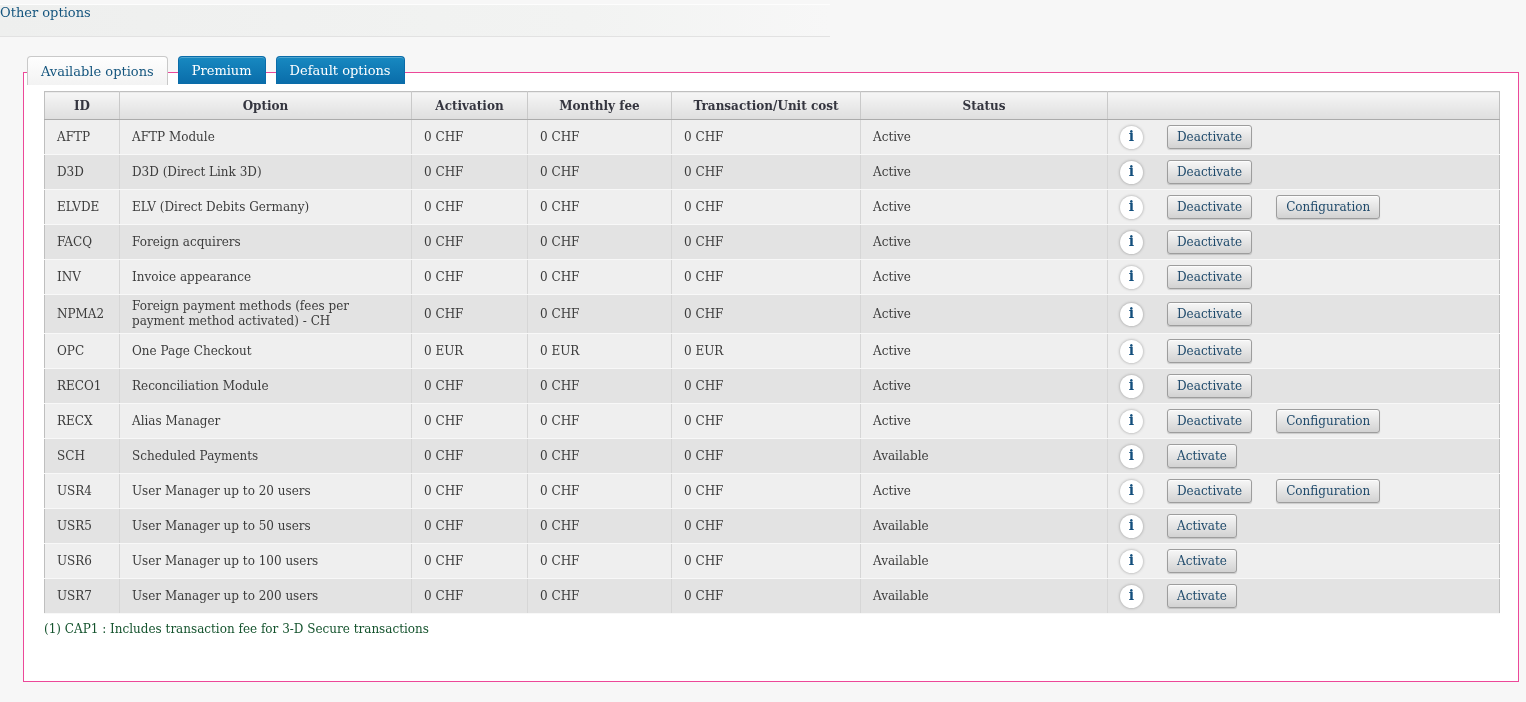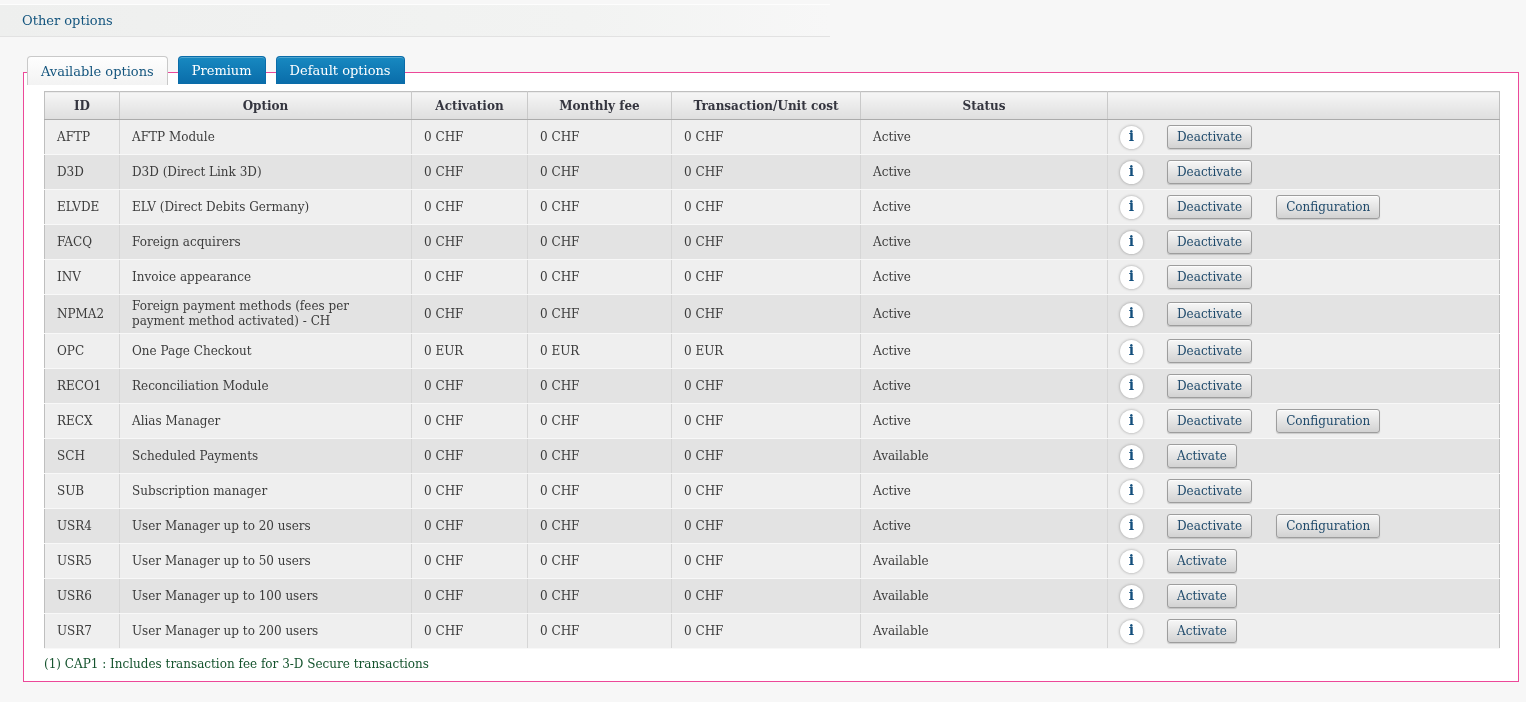--- a/index.html
+++ b/index.html
@@ -12,22 +12,21 @@
 
   
   .topbar {
     position: absolute;
     top: 4px; left: 0;
     width: 830px; height: 33px;
     background: linear-gradient(to right, #eeefee 0%, #f2f3f2 70%, #f7f7f7 100%);
     border-top: 1px solid #fdfdfd;
     border-bottom: 1px solid #e2e2e2;
     display: flex;
-    align-items: center;
-    padding-left: 22px;
+    align-items: flex-start;
   }
   .topbar .title {
     color: #14557e;
     font-size: 13px;
   }
 
   
   .tabs {
     position: absolute;
     top: 56px; left: 27px;
@@ -332,35 +331,20 @@
     <td>Available</td>
     <td>
       <div class="actions">
         <span class="info">i</span>
         <button class="btn auto-hide">Activate</button>
 
       </div>
     </td>
   </tr>
         <tr>
-    <td>SUB</td>
-    <td>Subscription manager</td>
-    <td>0 CHF</td>
-    <td>0 CHF</td>
-    <td>0 CHF</td>
-    <td>Active</td>
-    <td>
-      <div class="actions">
-        <span class="info">i</span>
-        <button class="btn auto-hide">Deactivate</button>
-
-      </div>
-    </td>
-  </tr>
-        <tr>
     <td>USR4</td>
     <td>User Manager up to 20 users</td>
     <td>0 CHF</td>
     <td>0 CHF</td>
     <td>0 CHF</td>
     <td>Active</td>
     <td>
       <div class="actions">
         <span class="info">i</span>
         <button class="btn auto-hide">Deactivate</button>

